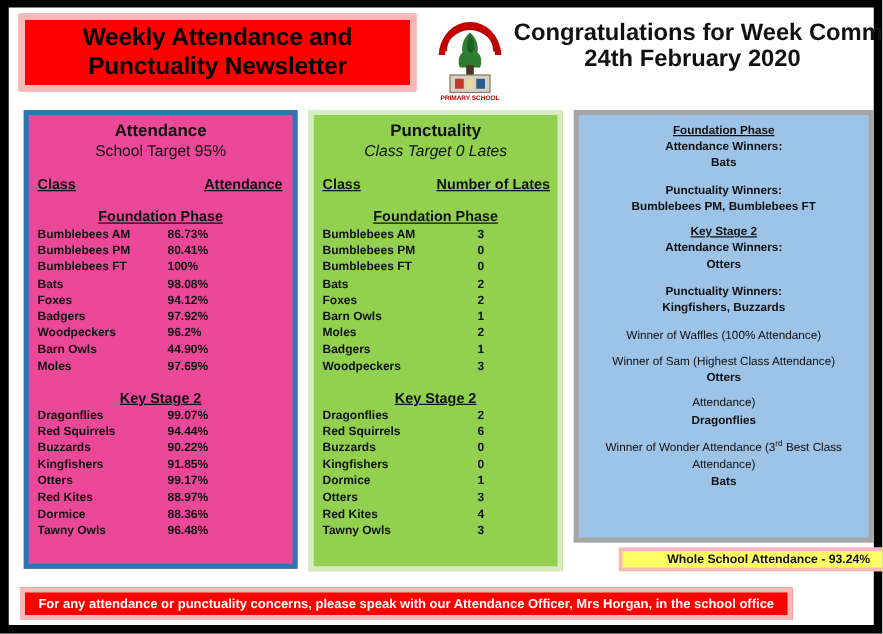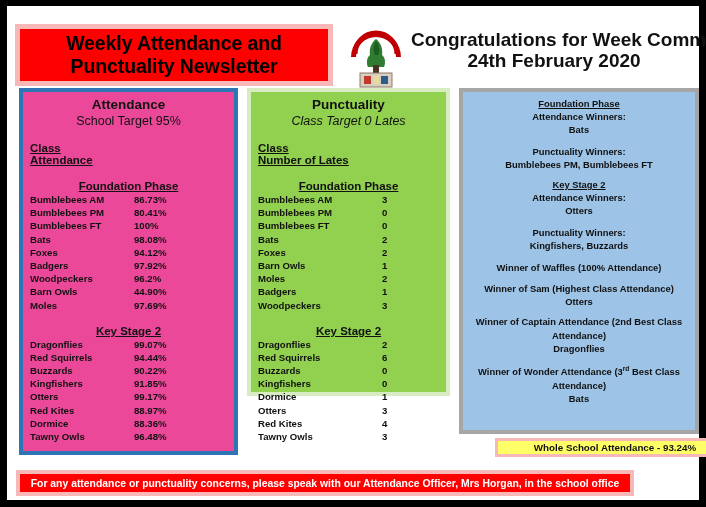--- a/index.html
+++ b/index.html
@@ -25,21 +25,20 @@
     border-left: 7px solid #000000;
     border-right: 7px solid #000000;
   }
 
   
   #header {
     position: absolute;
     left: 0; top: 0;
     width: 692px;
     height: 80px;
-    margin-top: 13px;
   }
   #title-banner {
     position: absolute;
     left: 8px;
     top: 5px;
     width: 318px;
     height: 62px;
     box-sizing: border-box;
     background: #ff0000;
     border: 5px solid #f9b8b8;
@@ -90,21 +89,21 @@
     top: 82px;
     width: 219px;
     height: 367px;
     background: #ec4899;
     border: 4px solid #2e75b6;
   }
   #punctuality-panel {
     left: 240px;
     top: 82px;
     width: 203px;
-    height: 308px;
+    height: 369px;
     background: #92d050;
     border: 4px solid #d7ecc3;
   }
   #winners-panel {
     left: 452px;
     top: 82px;
     width: 240px;
     height: 346px;
     background: #9dc3e6;
     border: 4px solid #a6a6a6;
@@ -126,21 +125,20 @@
     color: #111111;
     line-height: 17px;
   }
   .panel-head .h2.ital { font-style: italic; }
 
   .col-head {
     display: flex;
     justify-content: space-between;
     margin-top: 12px;
     padding: 0 8px 0 7px;
-    flex-direction: column;
   }
   .col-head span {
     font-size: 11.5px;
     font-weight: bold;
     color: #111111;
     text-decoration: underline;
   }
   #punctuality-panel .col-head { padding: 0 6px 0 7px; }
 
   .group-title {
@@ -191,21 +189,21 @@
   .w-value {
     font-size: 9.4px;
     font-weight: bold;
     color: #111111;
     line-height: 13px;
   }
   .w-gap { height: 9px; }
   .w-gap-sm { height: 7px; }
   .w-award {
     font-size: 9.4px;
-    font-weight: bold;
+    font-weight: normal;
     color: #111111;
     line-height: 13.5px;
     padding: 0 2px;
   }
   .w-award sup { font-size: 6.6px; vertical-align: super; }
 
   
   #whole-school {
     position: absolute;
     left: 440px;
@@ -488,21 +486,20 @@
 
       <div class="w-award">Winner of Waffles (100% Attendance)</div>
 
       <div class="w-gap-sm"></div>
 
       <div class="w-award">Winner of Sam (Highest Class Attendance)</div>
       <div class="w-value">Otters</div>
 
       <div class="w-gap-sm"></div>
 
-      <div class="w-award">Winner of Captain Attendance (2nd Best Class</div>
       <div class="w-award">Attendance)</div>
       <div class="w-value">Dragonflies</div>
 
       <div class="w-gap-sm"></div>
 
       <div class="w-award"><span>Winner of Wonder Attendance (3</span><sup>rd</sup><span> Best Class</span></div>
       <div class="w-award">Attendance)</div>
       <div class="w-value">Bats</div>
     </div>
   </div>

